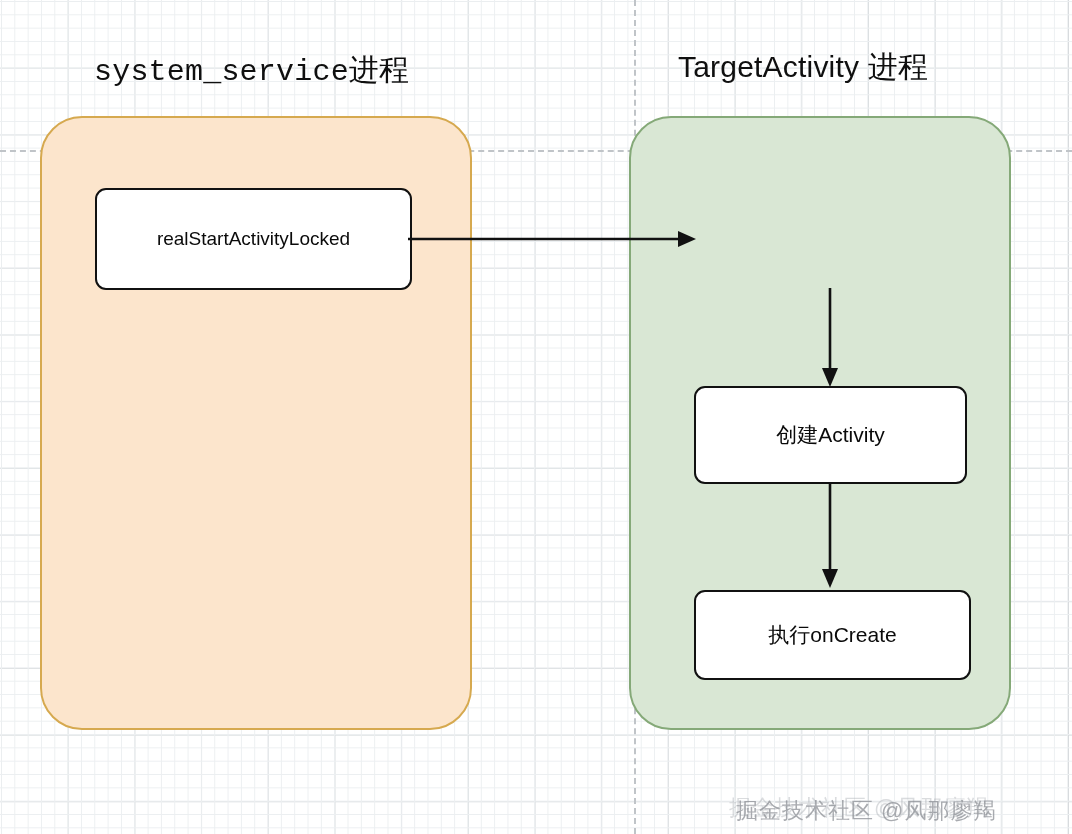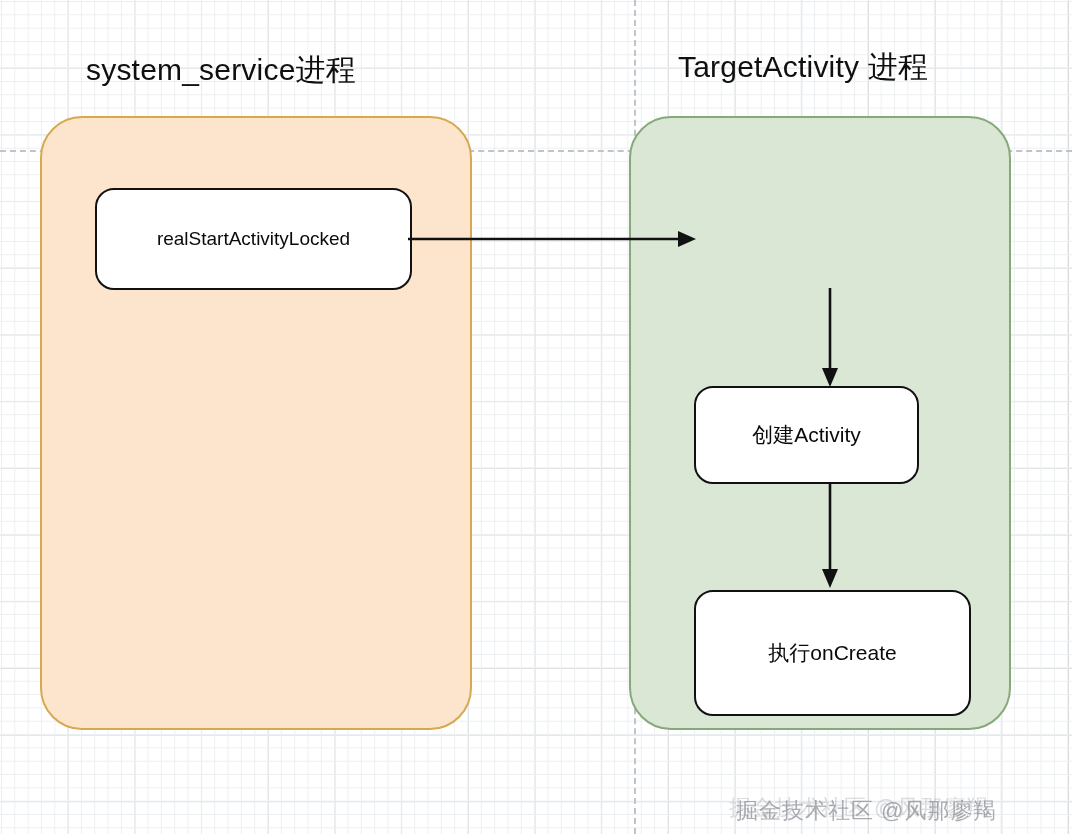--- a/index.html
+++ b/index.html
@@ -69,21 +69,21 @@
   .lane-right {
     border: 2px solid #85a978;
   }
 
   
   .node {
     position: absolute;
     box-sizing: border-box;
     background: #ffffff;
     border: 2.5px solid #111111;
-    border-radius: 19px;
+    border-radius: 11px;
     display: flex;
     align-items: center;
     justify-content: center;
     font-size: 19px;
     color: #0a0a0a;
     text-align: center;
     line-height: 1.3;
   }
   .node.cjk { font-size: 21px; }
 
@@ -114,34 +114,34 @@
   }
 </style>
 </head>
 <body>
 
 <div id="canvas">
 
   <div class="guide-v" style="left:634px;"></div>
   <div class="guide-h" style="top:150px;"></div>
 
-  <div class="lane-title" style="left:86px; top:50px;">system_service进程</div>
+  <div class="lane-title" style="left:94px; top:50px;font-family:Liberation Mono, monospace;">system_service进程</div>
 
   <div class="lane-title" style="left:678px; top:47px;text-align:right;">TargetActivity 进程</div>
 
   <div class="lane lane-left" style="left:40px; top:116px; width:432px; height:614px; background:#fce5cc;"></div>
 
   <div class="lane lane-right" style="left:629px; top:116px; width:382px; height:614px; background:#d9e7d4;"></div>
 
   <div class="node" style="left:95px; top:188px; width:317px; height:102px;">realStartActivityLocked</div>
 
 
-  <div class="node cjk" style="left:694px; top:386px; width:225px; height:98px;">创建Activity</div>
+  <div class="node cjk" style="left:694px; top:386px; width:273px; height:98px;">创建Activity</div>
 
-  <div class="node cjk" style="left:694px; top:590px; width:277px; height:126px;">执行onCreate</div>
+  <div class="node cjk" style="left:694px; top:590px; width:277px; height:90px;">执行onCreate</div>
 
   <svg class="conn" style="left:408px; top:222px; width:292px; height:36px;" viewBox="0 0 292 36">
     <line x1="0" y1="17" x2="275" y2="17"></line>
     <polygon points="288,17 270,9 270,25"></polygon>
   </svg>
 
   <svg class="conn" style="left:814px; top:288px; width:34px; height:102px;" viewBox="0 0 34 102">
     <line x1="16" y1="0" x2="16" y2="85"></line>
     <polygon points="16,99 8,80 24,80"></polygon>
   </svg>

